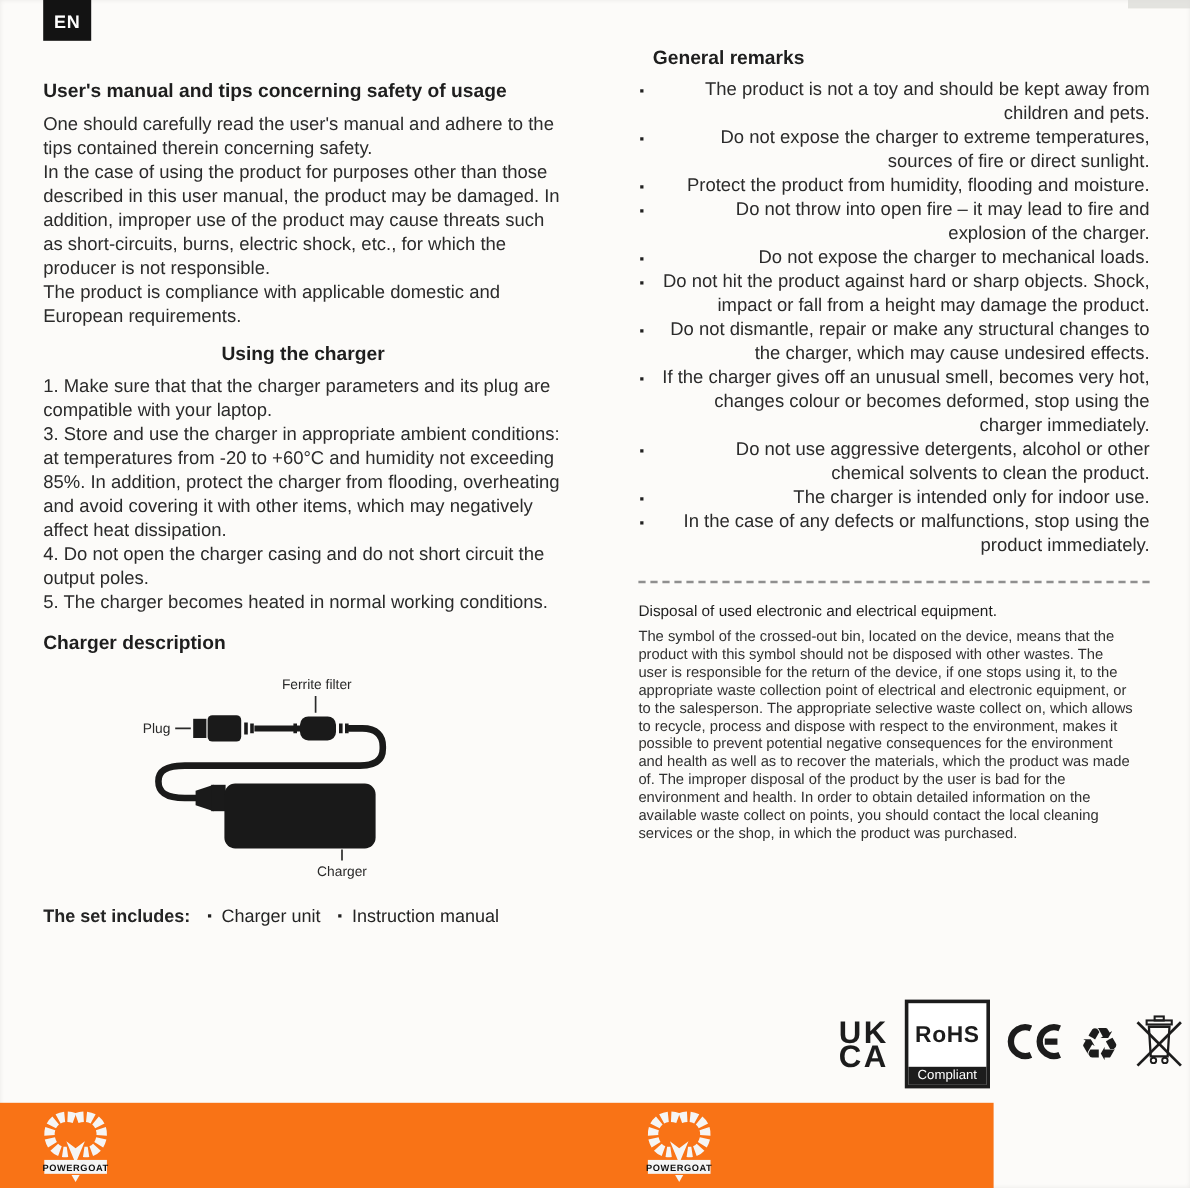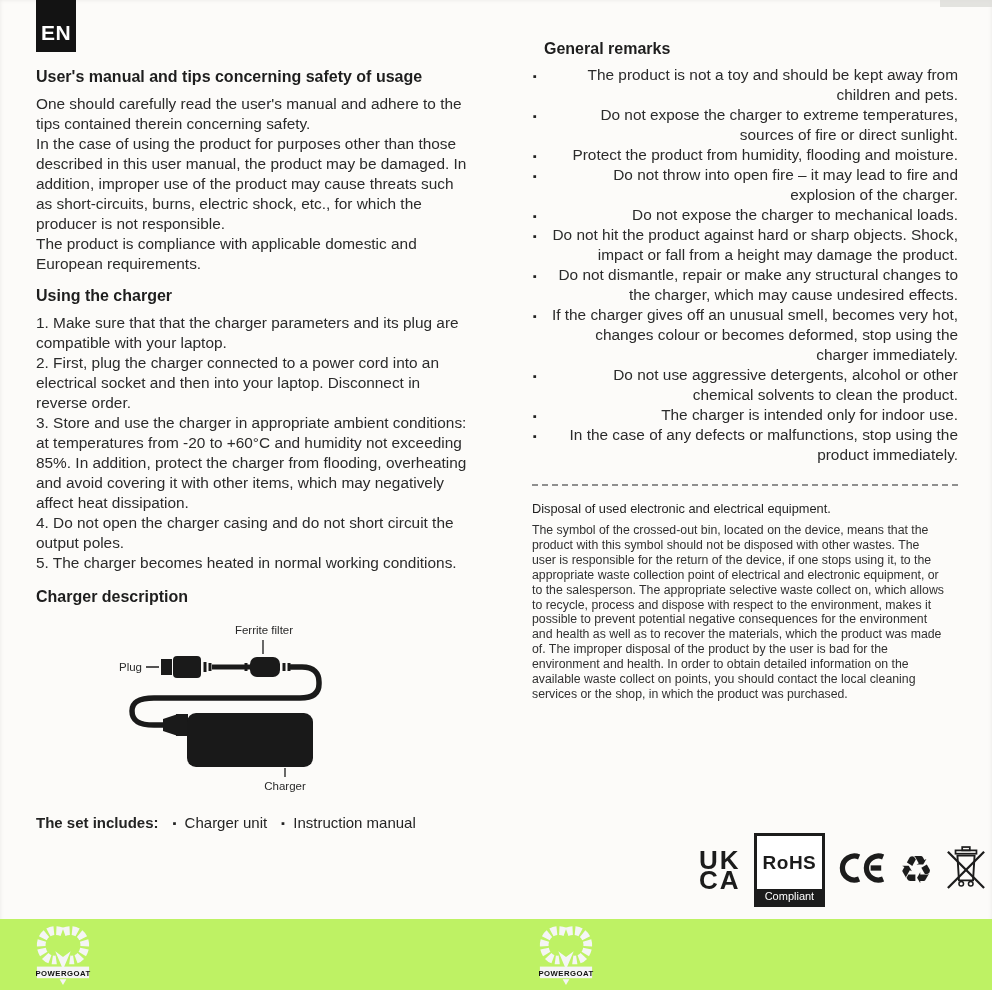--- a/index.html
+++ b/index.html
@@ -3,33 +3,33 @@
 <meta charset="utf-8">
 <style>
   html,body{margin:0;padding:0;background:#e9e9e7;}
   .page{
     position:relative;width:992px;height:990px;background:#fcfbf9;
     overflow:hidden;font-family:"Liberation Sans",sans-serif;color:#262626;
     box-shadow:inset 0 0 4px rgba(0,0,0,.08);
   }
   .corner-smudge{position:absolute;right:0;top:0;width:52px;height:7px;background:#d8d8d4;opacity:.7;}
   .en-badge{
-    position:absolute;left:36px;top:0;width:40px;height:52px;background:#131313;
-    color:#fff;font-weight:bold;font-size:21px;display:flex;align-items:flex-end;
+    position:absolute;left:36px;top:0;width:40px;height:34px;background:#131313;
+    color:#fff;font-weight:bold;font-size:15px;display:flex;align-items:flex-end;
     justify-content:center;padding-bottom:7px;box-sizing:border-box;letter-spacing:.5px;
   }
   .col{position:absolute;}
   .col-left{left:36px;top:60px;width:433px;}
   .col-right{left:532px;top:38px;width:426px;}
   h2{font-size:16px;font-weight:bold;margin:0;color:#1e1e1e;}
   .h-safety{margin:8px 0 0;}
   .body{font-size:15.4px;line-height:20px;color:#2b2b2b;}
   .pre{white-space:pre-line;}
   .p-safety{margin:8px 0 0;}
-  .h-using{margin:13px 0 0;}
+  .h-using{margin:13px 0 0;text-align:center;}
   .using-list{margin:8px 0 0;}
   .using-list p{margin:0;}
   .h-desc{margin:15px 0 0;}
   .diagram{margin:12px 0 0 30px;}
   .set-includes{margin:14px 0 0;font-size:15px;color:#242424;}
   .set-includes strong{font-weight:bold;}
   .inc-item{margin-left:10px;}
   .inc-item::before{content:"▪";font-size:11px;margin-right:8px;vertical-align:1px;color:#222;}
   .h-general{margin:2px 12px 0;}
   ul.bullets{list-style:none;margin:7px 0 0;padding:0;text-align:right;}
@@ -38,21 +38,21 @@
   .dashed-sep{border:0;border-top:2px dashed #8f8f8f;height:0;margin:19px 0 0;}
   .h-disposal{font-size:12.8px;font-weight:normal;margin:15px 0 0;color:#1f1f1f;}
   .p-disposal{margin:7px 0 0;font-size:12.3px;line-height:14.9px;color:#313131;width:414px;}
   .marks{position:absolute;left:699px;top:844px;height:52px;display:flex;align-items:center;gap:13px;}
   .ukca{font-weight:bold;font-size:26px;line-height:20px;letter-spacing:2px;color:#1c1c1c;}
   .ukca span{display:block;}
   .rohs{border:3px solid #1c1c1c;text-align:center;background:#fff;}
   .rohs-top{display:block;font-weight:bold;font-size:19px;line-height:21px;padding:16px 6px;color:#1c1c1c;letter-spacing:.5px;}
   .rohs-bottom{display:block;background:#1c1c1c;color:#fff;font-size:11px;line-height:14px;padding:0 4px 1px;}
   .recycle{font-size:38px;line-height:38px;color:#1c1c1c;font-family:"DejaVu Sans",sans-serif;}
-  .footer{position:absolute;left:0;bottom:0;width:992px;height:71px;background:#bef264;text-align:right;}
+  .footer{position:absolute;left:0;bottom:0;width:828px;height:71px;background:#f97316;text-align:right;}
   .brand-logo{position:absolute;top:6px;width:58px;height:60px;}
   .brand-logo.first{left:34px;}
   .brand-logo.second{left:537px;}
   svg text{font-family:"Liberation Sans",sans-serif;}
 </style>
 </head>
 <body>
 
 <div class="page">
 
@@ -64,21 +64,20 @@
 
   <div class="col col-left">
     <h2 class="h-safety">User's manual and tips concerning safety of usage</h2>
     <p class="body pre p-safety">One should carefully read the user's manual and adhere to the tips contained therein concerning safety.
 In the case of using the product for purposes other than those described in this user manual, the product may be damaged. In addition, improper use of the product may cause threats such as short-circuits, burns, electric shock, etc., for which the producer is not responsible.
 The product is compliance with applicable domestic and European requirements.</p>
 
     <h2 class="h-using">Using the charger</h2>
     <div class="body using-list">
       <p>1. Make sure that that the charger parameters and its plug are compatible with your laptop.</p>
-      <p>2. First, plug the charger connected to a power cord into an electrical socket and then into your laptop. Disconnect in reverse order.</p>
       <p>3. Store and use the charger in appropriate ambient conditions: at temperatures from -20 to +60°C and humidity not exceeding 85%. In addition, protect the charger from flooding, overheating and avoid covering it with other items, which may negatively affect heat dissipation.</p>
       <p>4. Do not open the charger casing and do not short circuit the output poles.</p>
       <p>5. The charger becomes heated in normal working conditions.</p>
     </div>
 
     <h2 class="h-desc">Charger description</h2>
 
     <div class="diagram">
       <svg width="370" height="178" viewBox="0 0 370 178">
 

